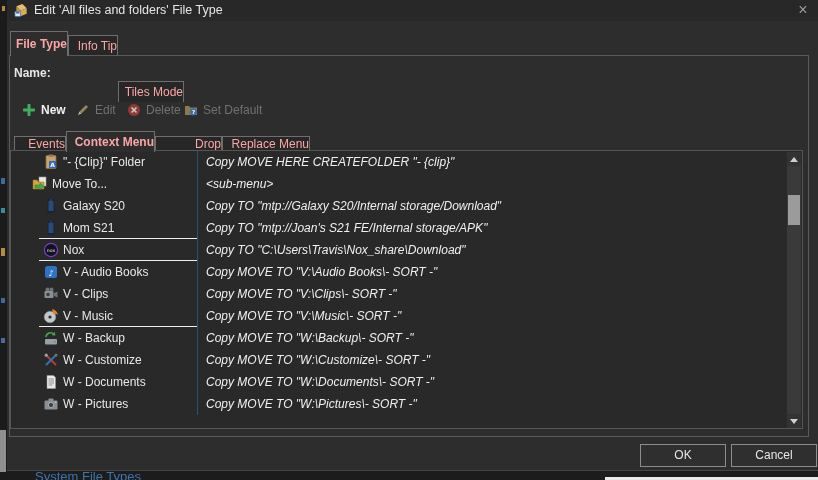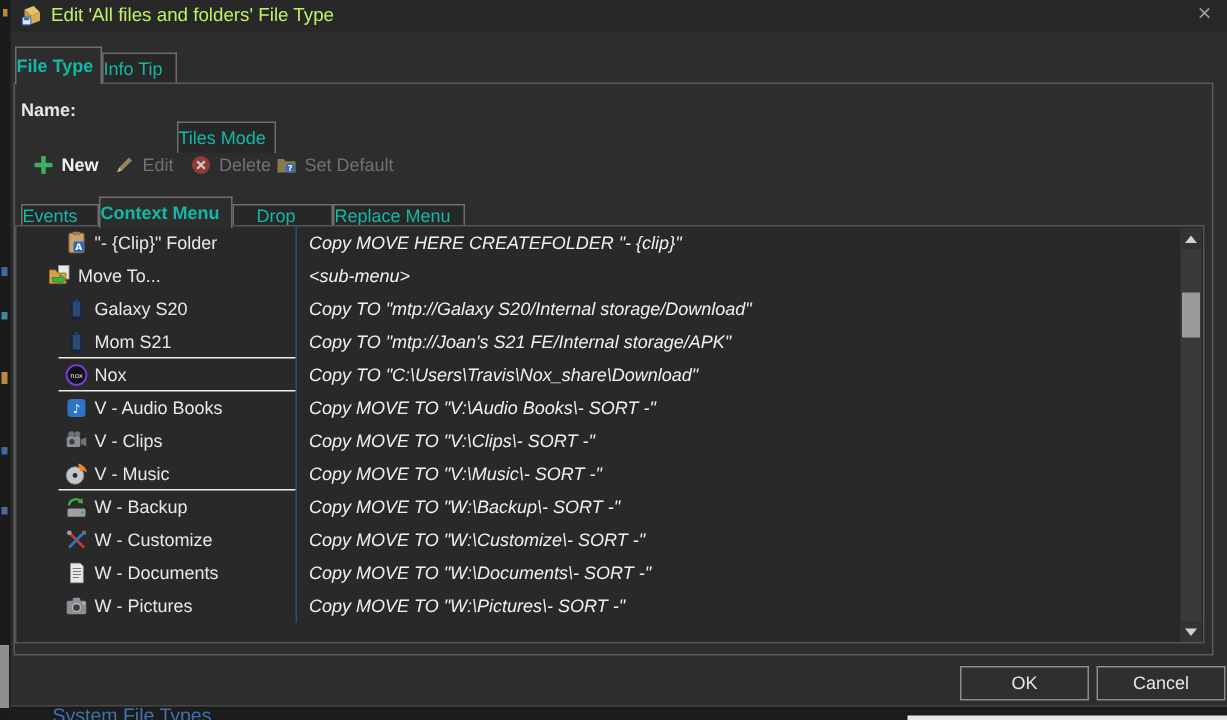--- a/index.html
+++ b/index.html
@@ -9,26 +9,26 @@
         -webkit-font-smoothing:antialiased;}
   
   .bg-sliver{position:absolute;left:0;top:0;width:7px;height:480px;background:#1b1b1b;}
   .speck{position:absolute;}
   .bg-link{position:absolute;left:35px;top:469px;font-size:13px;color:#3e73ad;white-space:nowrap;}
   .bg-white-strip{position:absolute;left:605px;top:477px;width:213px;height:3px;background:#e9e9e7;}
   
   .dialog{position:absolute;left:7px;top:0;width:811px;height:471px;background:#2d2d2e;border-bottom:1px solid #454545;z-index:2;}
   .titlebar{position:absolute;left:0;top:0;width:100%;height:21px;background:#282828;}
   .title-icon{position:absolute;left:7px;top:3px;width:15px;height:15px;}
-  .title-text{position:absolute;left:27px;top:3px;font-size:12.5px;color:#bef264;white-space:nowrap;}
+  .title-text{position:absolute;left:27px;top:3px;font-size:12.5px;color:#e5e5e5;white-space:nowrap;}
   .close-btn{position:absolute;right:5px;top:0;width:20px;height:20px;color:#9a9a9a;
              font-size:16px;line-height:20px;text-align:center;cursor:default;}
   
   .tabpage{position:absolute;left:2px;top:55px;width:800px;height:382px;border:1px solid #5a5a5a;}
-  .tab{position:absolute;font-size:12px;color:#14b8a6;text-align:left;
+  .tab{position:absolute;font-size:12px;color:#fca5a5;text-align:right;
        border:1px solid #6e6e6e;border-bottom:none;background:#272727;}
   .tab.t-main.active{background:#2d2d2e;font-weight:bold;z-index:3;}
   .t-file{left:3px;top:31px;width:58px;height:25px;line-height:25px;}
   .t-info{left:61px;top:35px;width:50px;height:21px;line-height:20px;}
   .t-tiles{left:111px;top:35px;width:66px;height:21px;line-height:20px;margin-top:46px;}
   
   .name-label{position:absolute;left:7px;top:66px;font-size:12px;font-weight:bold;color:#e6e6e6;}
   .name-input{position:absolute;left:52px;top:61px;width:748px;height:23px;background:#2c2c2d;
               border:1px solid #5c5c5c;color:#8b8b8b;font-size:12px;padding:0 6px;outline:none;
               font-family:"Liberation Sans","DejaVu Sans",sans-serif;}

